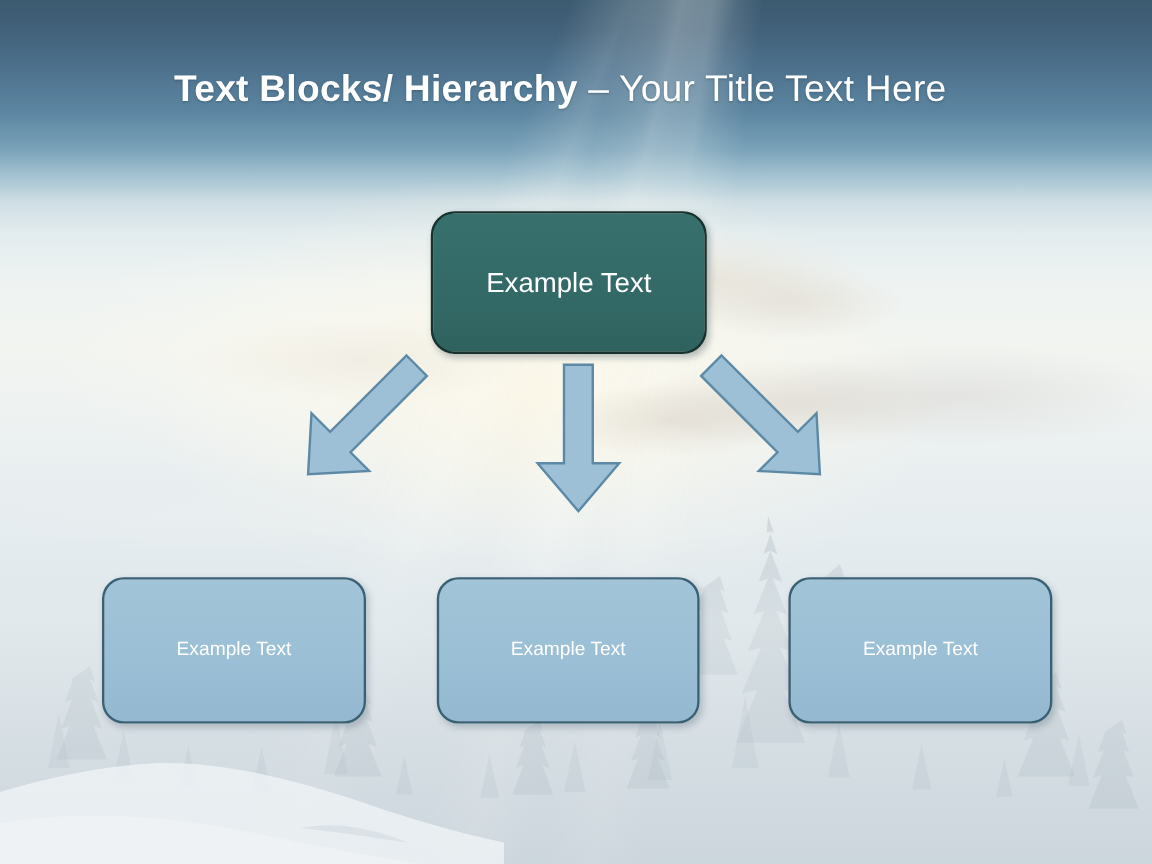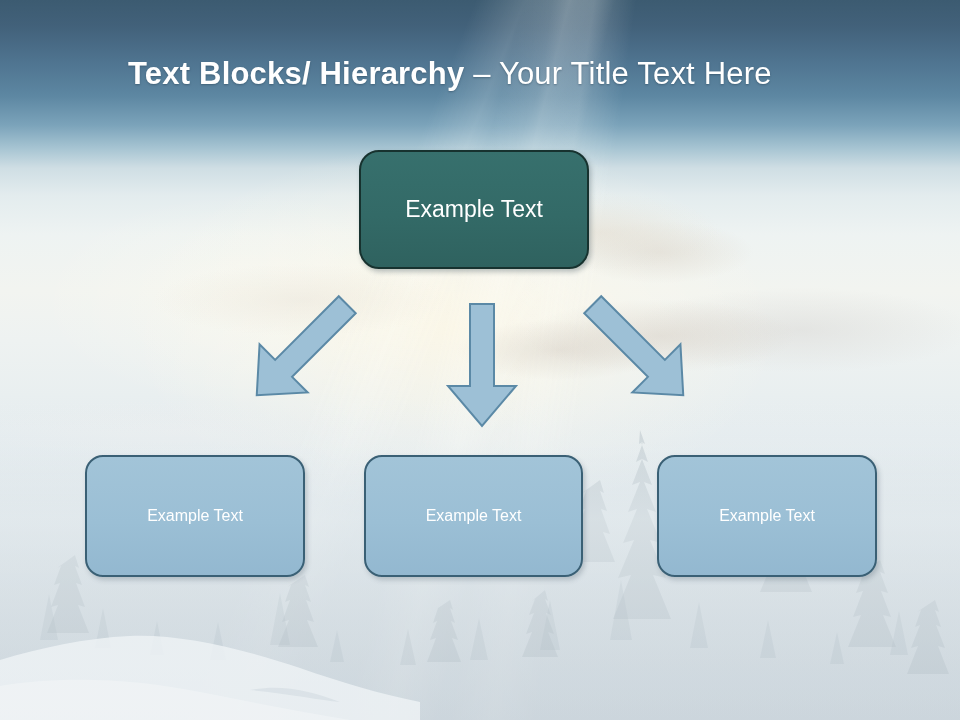--- a/index.html
+++ b/index.html
@@ -77,21 +77,21 @@
   }
 
   
   .bg-trees { opacity: 0.30; }
   .bg-trees-far { opacity: 0.17; }
   .bg-snow { opacity: 0.92; }
 
   
   .title {
     position: absolute;
-    left: 128px;
+    left: 145px;
     top: 52px;
     width: 800px;
     color: #ffffff;
     font-size: 31px;
     line-height: 44px;
     letter-spacing: 0.2px;
     white-space: nowrap;
     text-shadow: 0 1px 2px rgba(30,50,66,0.38);
   }
   .title .t-bold { font-weight: bold; }
@@ -100,20 +100,21 @@
   
   .node {
     position: absolute;
     box-sizing: border-box;
     display: flex;
     align-items: center;
     justify-content: center;
     color: #ffffff;
     border-radius: 18px;
     text-align: center;
+    margin-top: 26px;
   }
   .node-top {
     left: 359px;  top: 150px;
     width: 230px; height: 119px;
     background: linear-gradient(to bottom, #37706d 0%, #336a67 55%, #2f625f 100%);
     border: 2px solid #17322f;
     border-radius: 20px;
     font-size: 23px;
     box-shadow: 2px 3px 5px rgba(40,60,70,0.30);
   }

